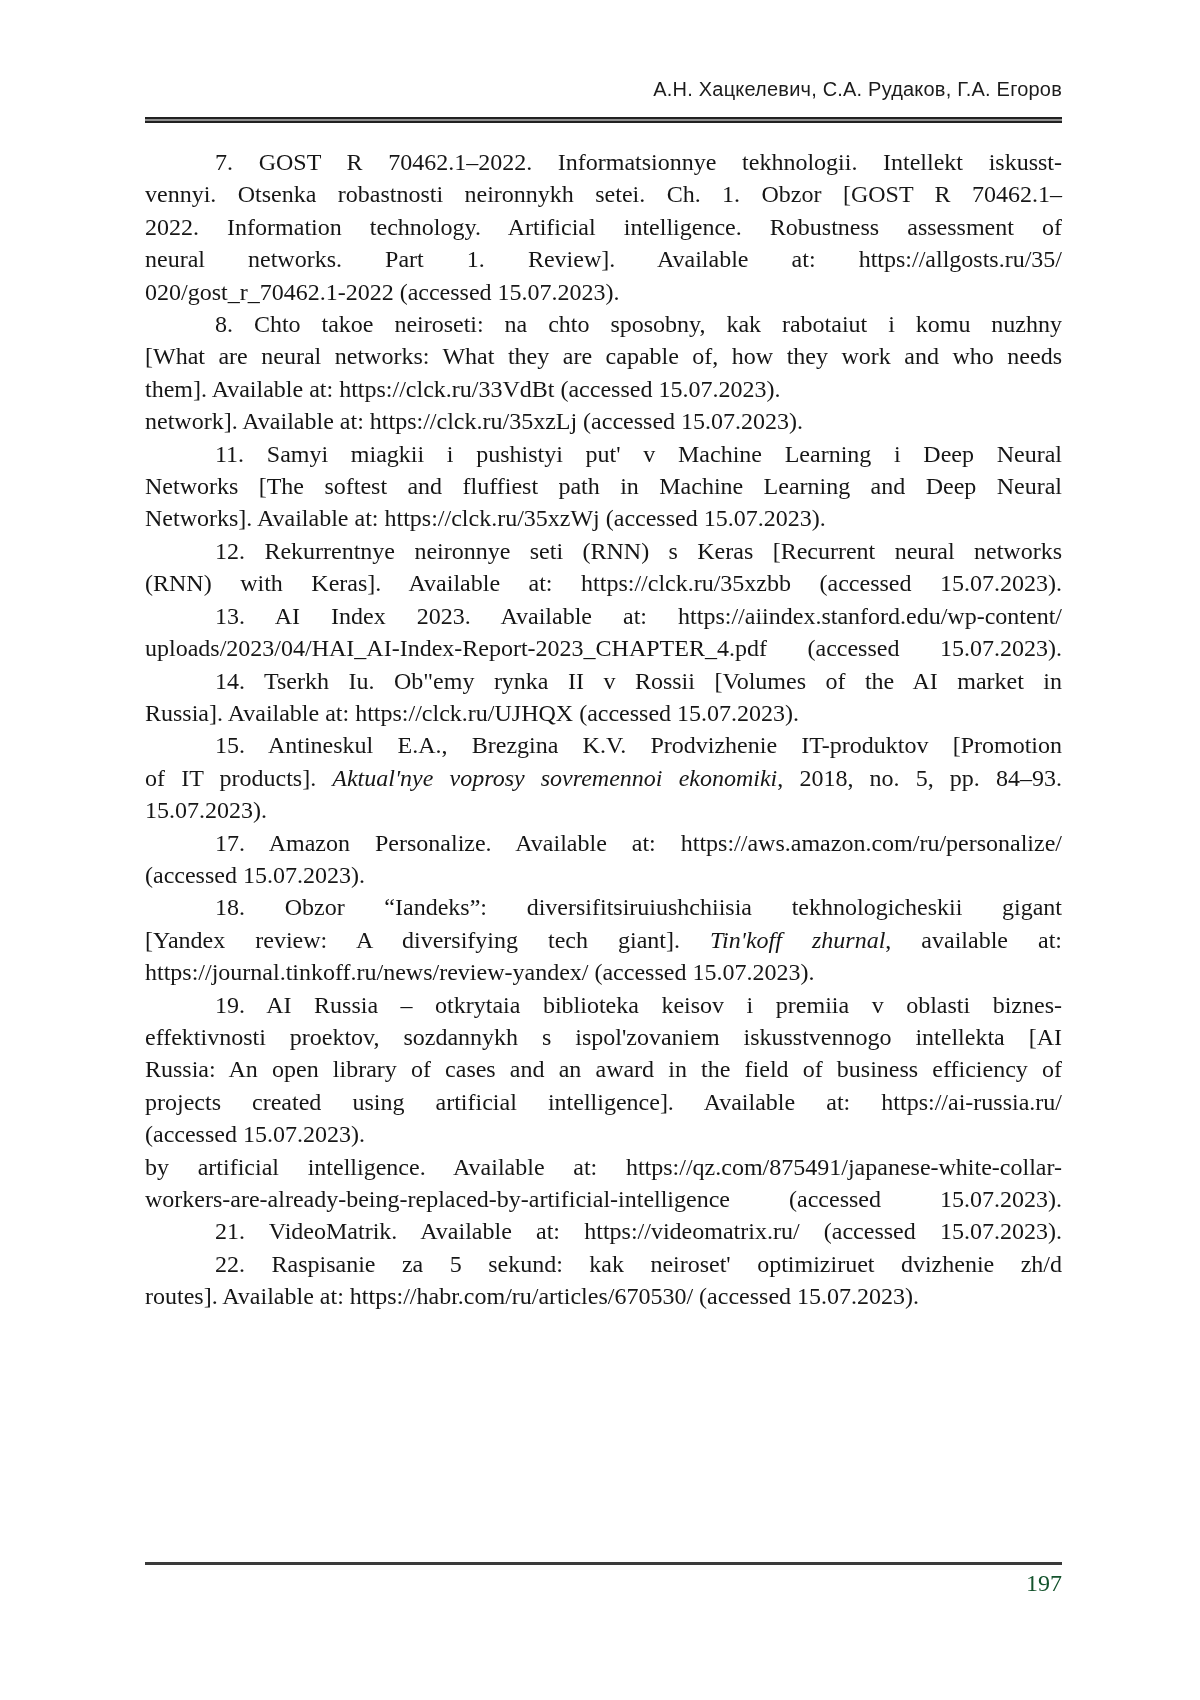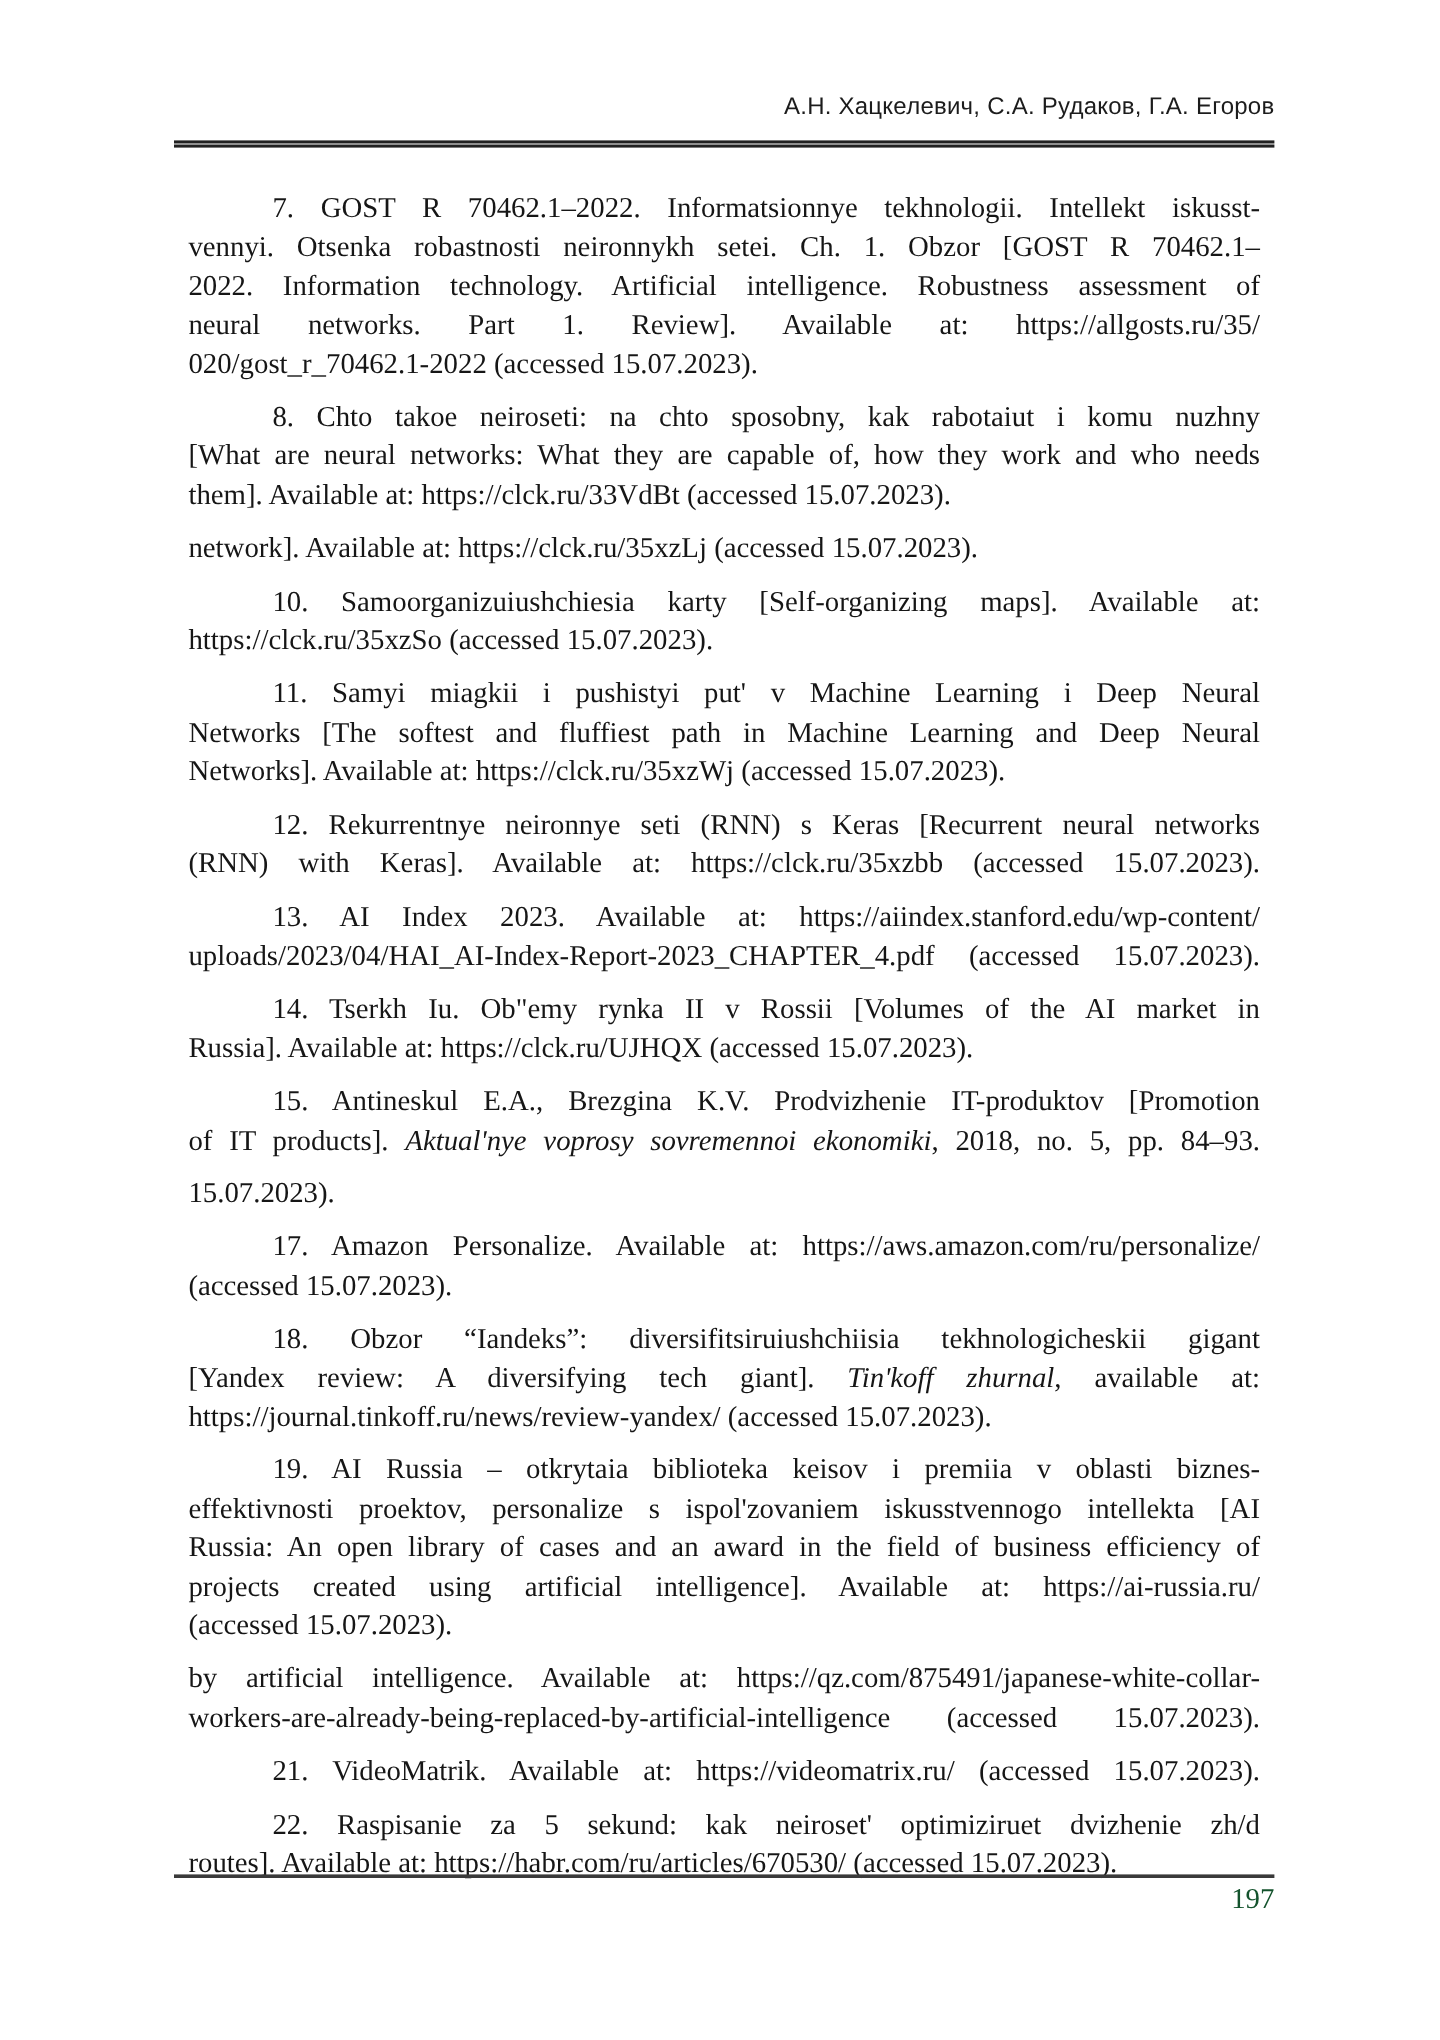--- a/index.html
+++ b/index.html
@@ -25,21 +25,21 @@
     background: linear-gradient(to bottom,
       #212121 0, #212121 2px,
       #8f8f8f 2px, #8f8f8f 4px,
       #212121 4px, #212121 6px);
   }
 
   .content {
     position: absolute; top: 146px; left: 145px; width: 917px;
     font-size: 24px; line-height: 32.4px;
   }
-  .ref { margin: 12px; }
+  .ref { margin: 0; }
   .line { min-height: 32.4px; }
   .just { text-align: justify; text-align-last: justify; }
   .indent { text-indent: 70px; }
   .it { font-style: italic; }
 
   .frule {
     position: absolute; top: 1562px; left: 145px; right: 138px;
     height: 3px; background: #3a3a3a;
   }
   .pagenum {
@@ -64,24 +64,20 @@
       </div>
       <div class="ref">
         <div class="line indent just"><span>8. Chto takoe neiroseti: na chto sposobny, kak rabotaiut i komu nuzhny</span></div>
         <div class="line just"><span>[What are neural networks: What they are capable of, how they work and who needs</span></div>
         <div class="line"><span>them]. Available at: https://clck.ru/33VdBt (accessed 15.07.2023).</span></div>
       </div>
       <div class="ref">
         <div class="line"><span>network]. Available at: https://clck.ru/35xzLj (accessed 15.07.2023).</span></div>
       </div>
       <div class="ref">
-        <div class="line indent just"><span>10. Samoorganizuiushchiesia karty [Self-organizing maps]. Available at:</span></div>
-        <div class="line"><span>https://clck.ru/35xzSo (accessed 15.07.2023).</span></div>
-      </div>
-      <div class="ref">
         <div class="line indent just"><span>11. Samyi miagkii i pushistyi put' v Machine Learning i Deep Neural</span></div>
         <div class="line just"><span>Networks [The softest and fluffiest path in Machine Learning and Deep Neural</span></div>
         <div class="line"><span>Networks]. Available at: https://clck.ru/35xzWj (accessed 15.07.2023).</span></div>
       </div>
       <div class="ref">
         <div class="line indent just"><span>12. Rekurrentnye neironnye seti (RNN) s Keras [Recurrent neural networks</span></div>
         <div class="line just"><span>(RNN) with Keras]. Available at: https://clck.ru/35xzbb (accessed 15.07.2023).</span></div>
       </div>
       <div class="ref">
         <div class="line indent just"><span>13. AI Index 2023. Available at: https://aiindex.stanford.edu/wp-content/</span></div>
@@ -102,21 +98,21 @@
         <div class="line indent just"><span>17. Amazon Personalize. Available at: https://aws.amazon.com/ru/personalize/</span></div>
         <div class="line"><span>(accessed 15.07.2023).</span></div>
       </div>
       <div class="ref">
         <div class="line indent just"><span>18. Obzor “Iandeks”: diversifitsiruiushchiisia tekhnologicheskii gigant</span></div>
         <div class="line just"><span>[Yandex review: A diversifying tech giant]. </span><span class="it">Tin'koff zhurnal</span><span>, available at:</span></div>
         <div class="line"><span>https://journal.tinkoff.ru/news/review-yandex/ (accessed 15.07.2023).</span></div>
       </div>
       <div class="ref">
         <div class="line indent just"><span>19. AI Russia – otkrytaia biblioteka keisov i premiia v oblasti biznes-</span></div>
-        <div class="line just"><span>effektivnosti proektov, personalize s ispol'zovaniem iskusstvennogo intellekta [AI</span></div>
+        <div class="line just"><span>effektivnosti proektov, sozdannykh s ispol'zovaniem iskusstvennogo intellekta [AI</span></div>
         <div class="line just"><span>Russia: An open library of cases and an award in the field of business efficiency of</span></div>
         <div class="line just"><span>projects created using artificial intelligence]. Available at: https://ai-russia.ru/</span></div>
         <div class="line"><span>(accessed 15.07.2023).</span></div>
       </div>
       <div class="ref">
         <div class="line just"><span>by artificial intelligence. Available at: https://qz.com/875491/japanese-white-collar-</span></div>
         <div class="line just"><span>workers-are-already-being-replaced-by-artificial-intelligence (accessed 15.07.2023).</span></div>
       </div>
       <div class="ref">
         <div class="line indent just"><span>21. VideoMatrik. Available at: https://videomatrix.ru/ (accessed 15.07.2023).</span></div>

